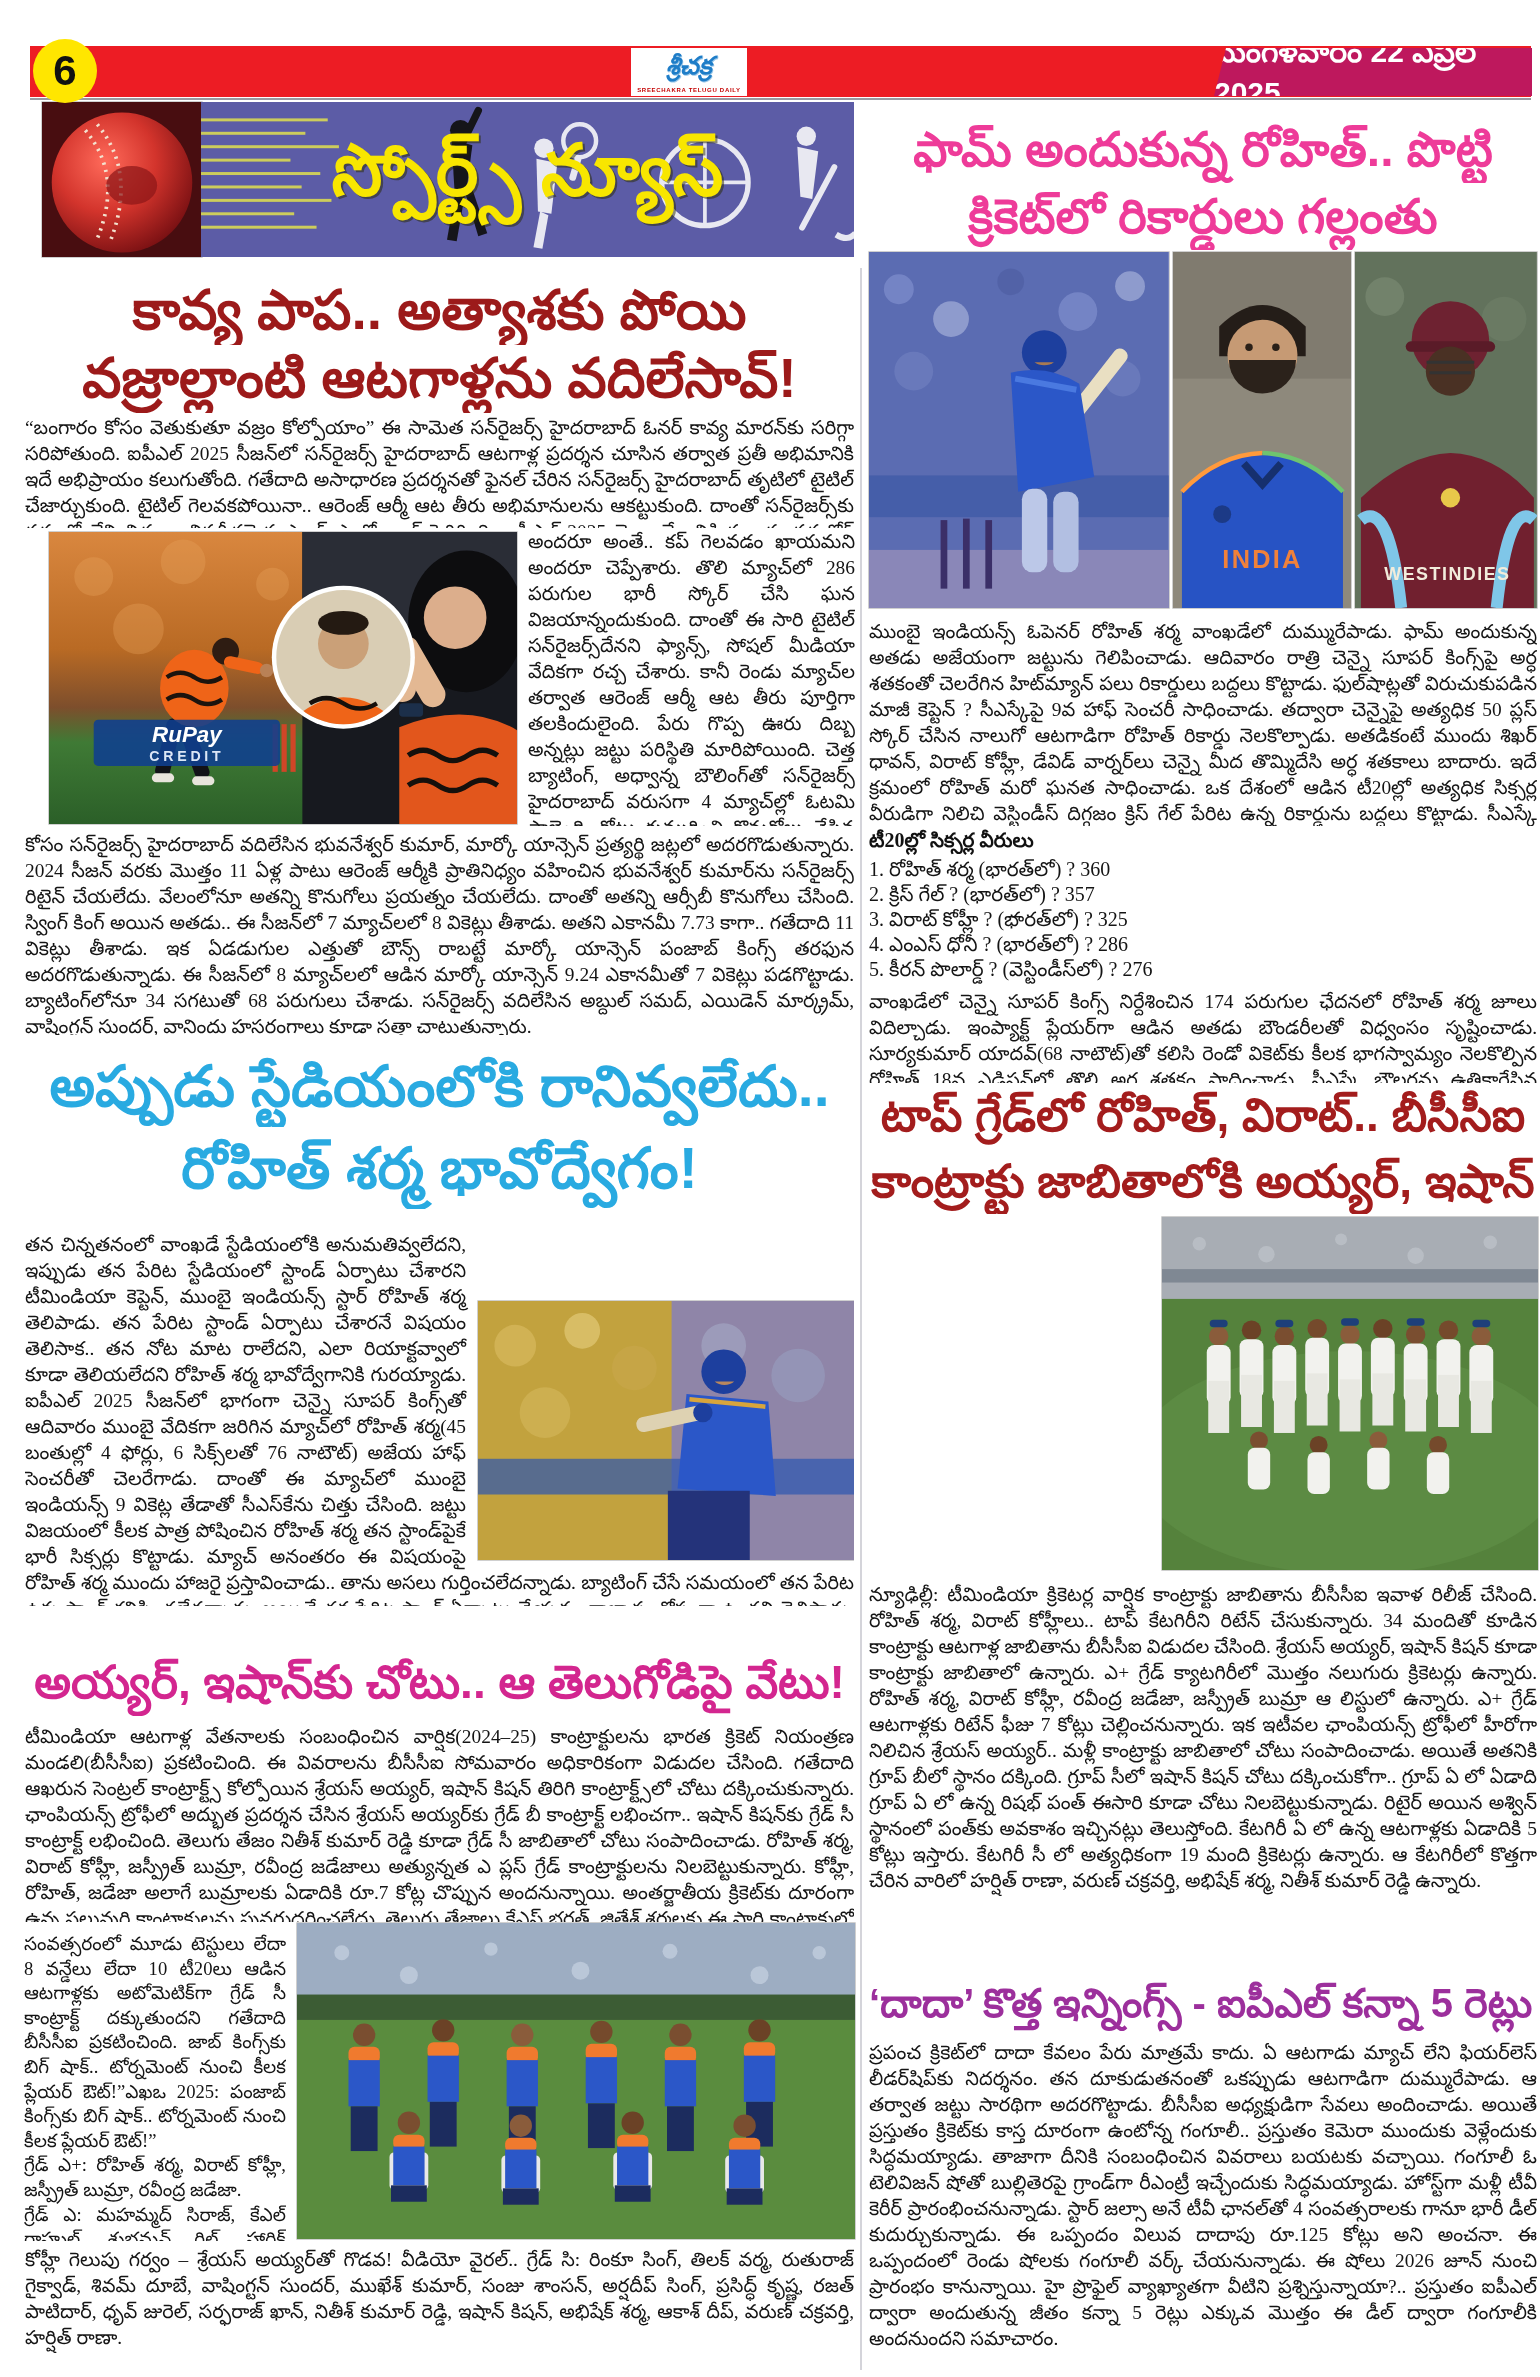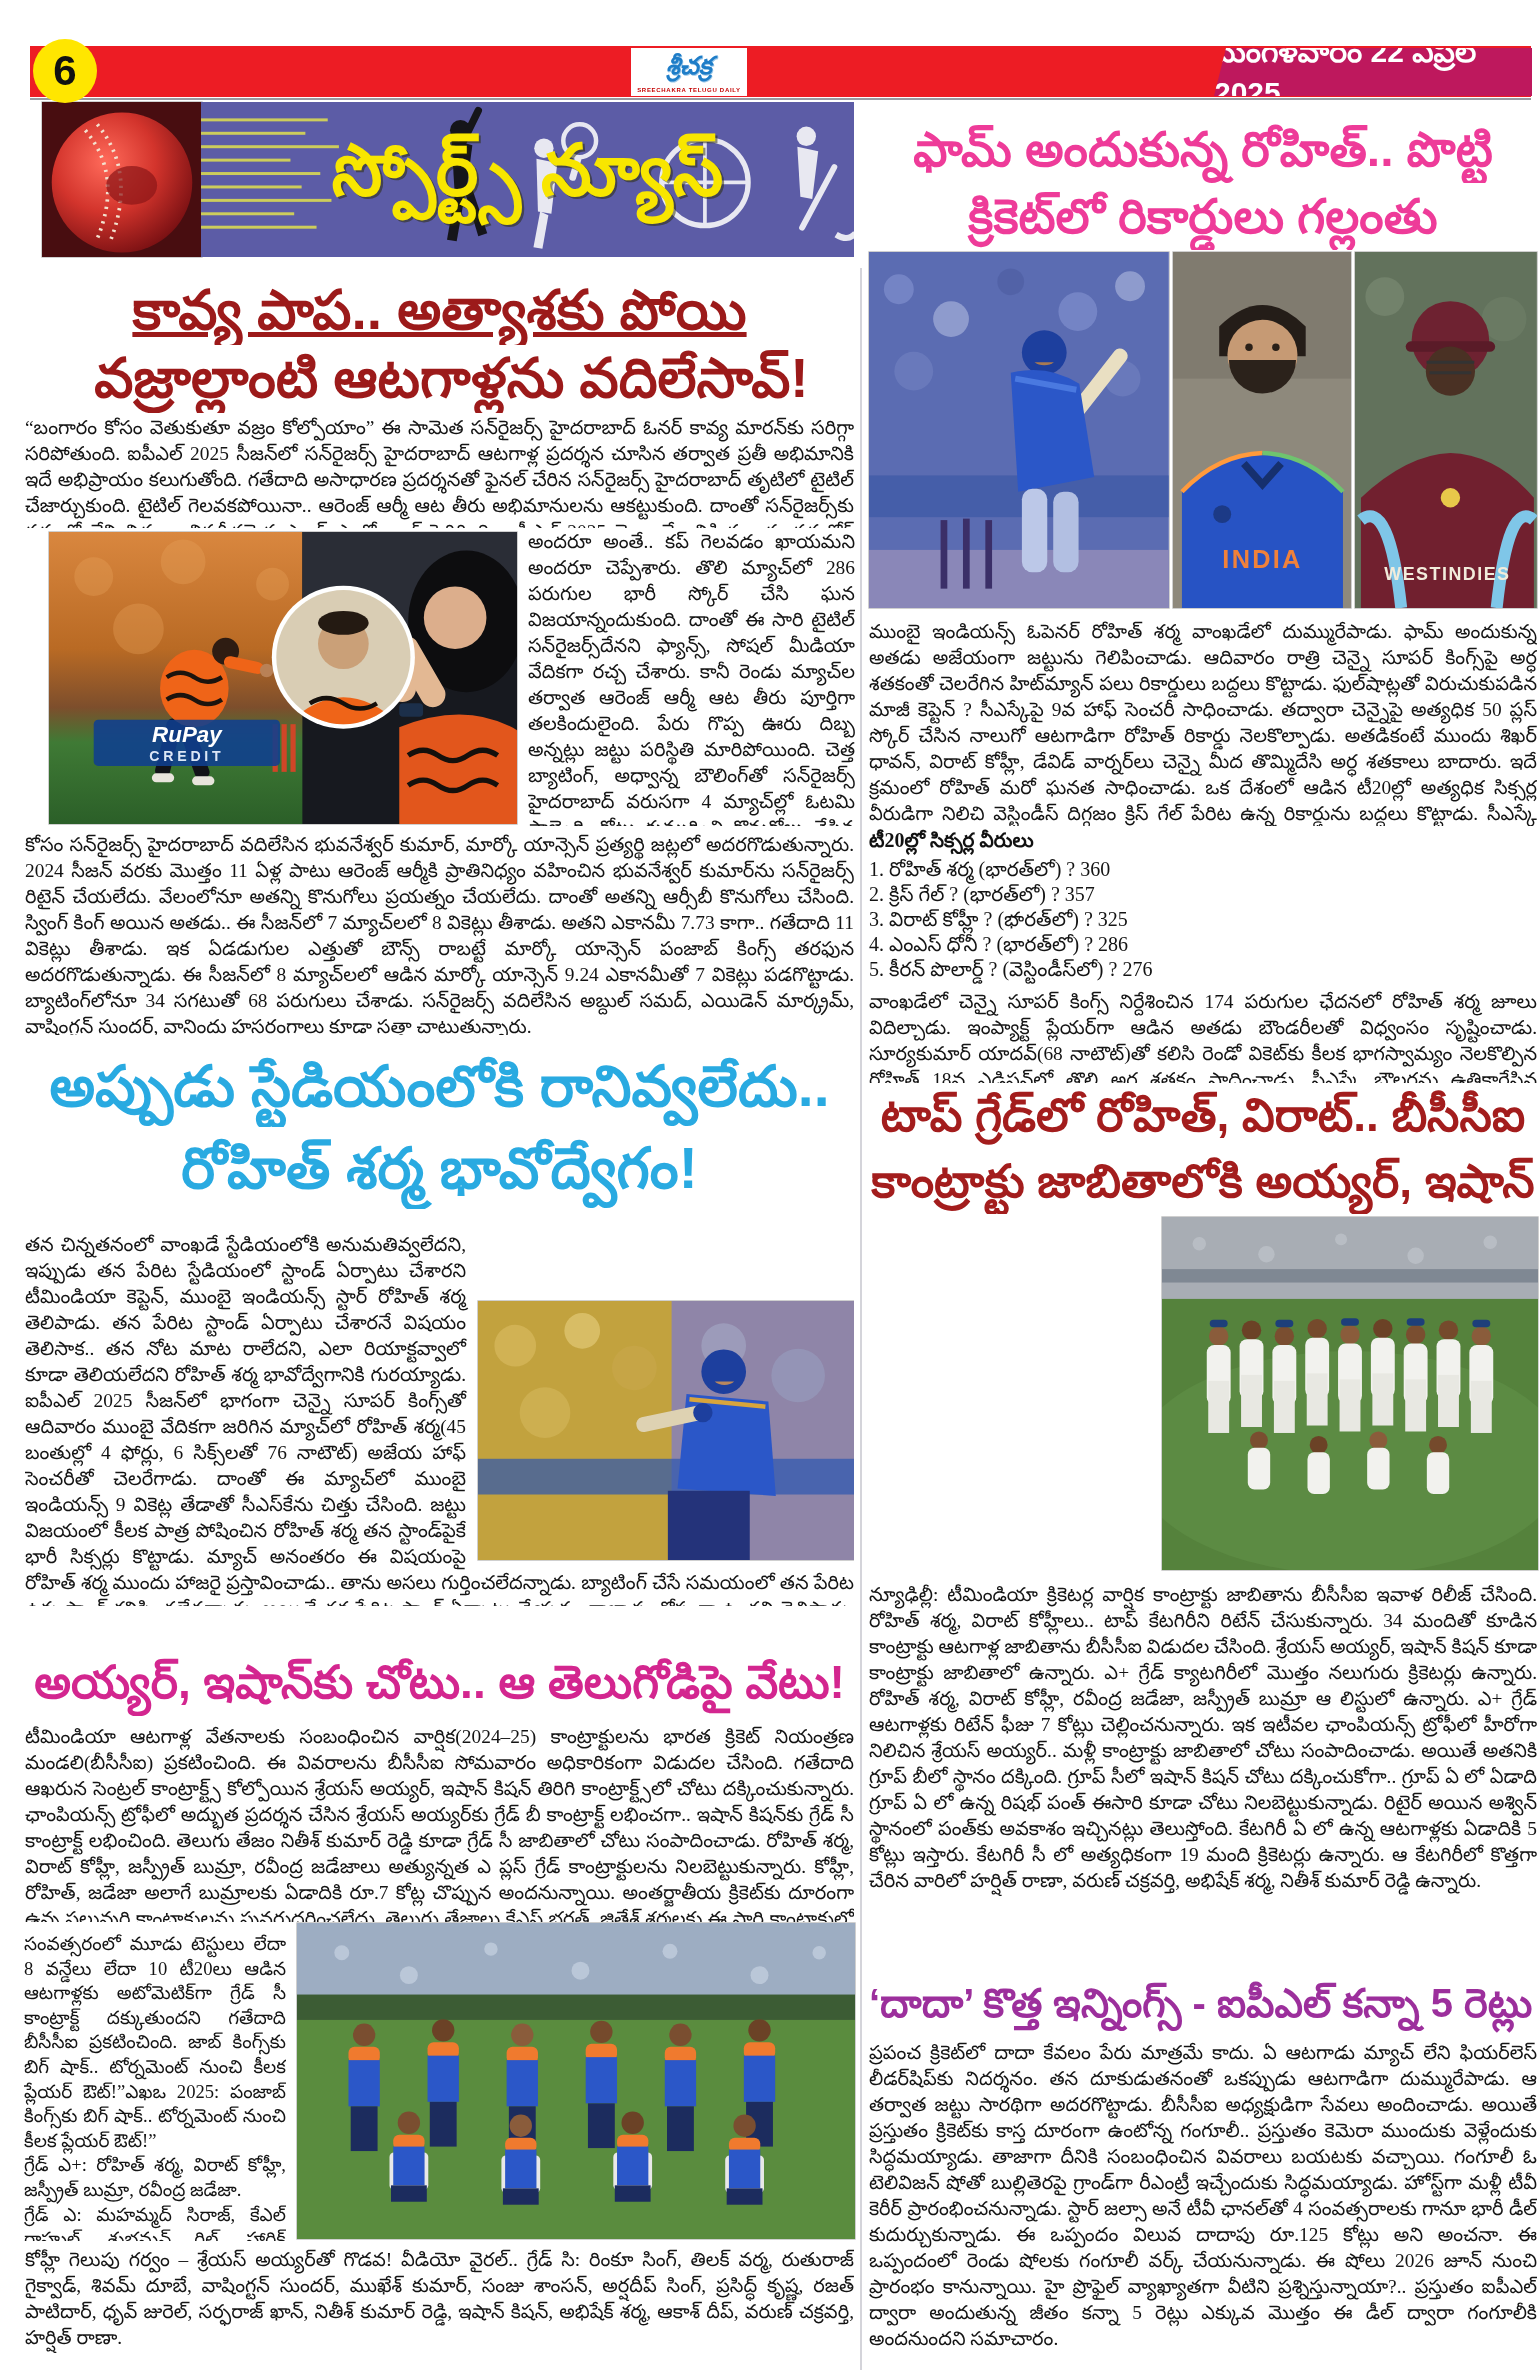--- a/index.html
+++ b/index.html
@@ -33,22 +33,22 @@
   .col-divider { position:absolute; left:860px; top:268px; width:1.5px; height:2102px; background:#d4d4da; }
 
   
   .hl { position:absolute; font-family:"Liberation Sans", sans-serif; font-weight:bold;
         text-align:center; white-space:nowrap; overflow:hidden; }
   .para { position:absolute; font-size:19.4px; line-height:26px; text-align:justify; color:#141414; overflow:hidden; }
   .photo { position:absolute; overflow:hidden; background:#a3a3a3; box-shadow:0 0 0 0.7px #bbb; }
   .photo svg, .masthead-ball svg { display:block; width:100%; height:100%; }
 
   
-  .lead-h1 { left:24px; top:276px;  width:831px; font-size:55px; line-height:69px; color:#9c1a1a;text-decoration:underline; }
-  .lead-h2 { left:36px; top:344px;  width:831px; font-size:55px; line-height:69px; color:#9c1a1a; }
+  .lead-h1 { left:24px; top:276px;  width:831px; font-size:55px; line-height:69px; color:#9c1a1a; }
+  .lead-h2 { left:24px; top:344px;  width:831px; font-size:55px; line-height:69px; color:#9c1a1a; }
   .lead-p1 { left:25px; top:415px;  width:829px; height:113px; }
   .photo-srh { left:49px; top:532px; width:468px; height:292px; }
   .lead-side { left:528px; top:529px; width:327px; height:297px; }
   .lead-p2 { left:25px; top:832px; width:829px; height:203px; }
 
   .stad-h1 { left:24px; top:1045px; width:831px; font-size:57px; line-height:82px; color:#29aae1; }
   .stad-h2 { left:24px; top:1127px; width:831px; font-size:57px; line-height:82px; color:#29aae1; }
   .stadium-flow { position:absolute; left:25px; top:1232px; width:829px; height:374px;
                   font-size:19.4px; line-height:26px; text-align:justify; color:#141414; overflow:hidden; }
   .stadium-photo { float:right; width:376px; height:259px; margin:69px 0 7.5px 12px;

